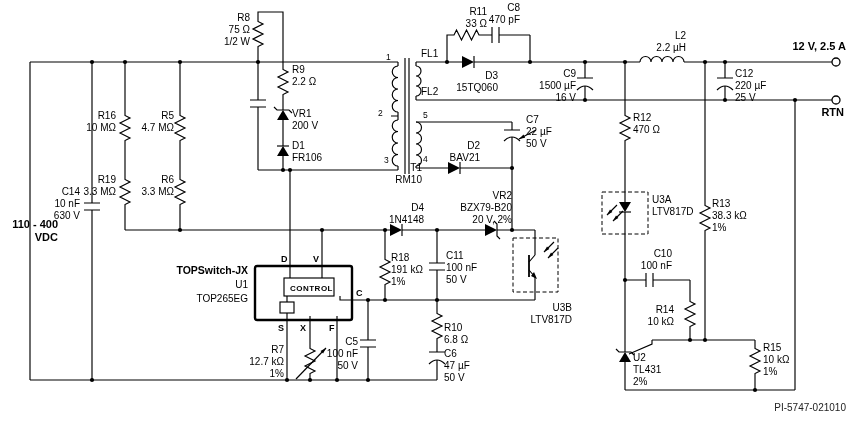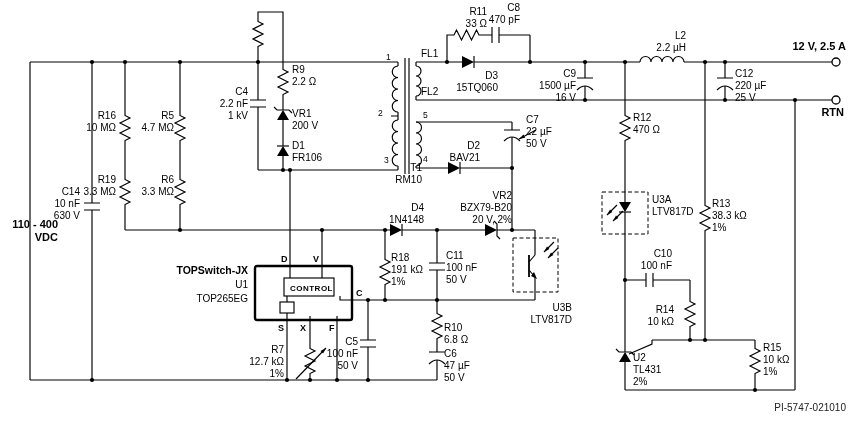--- a/index.html
+++ b/index.html
@@ -251,23 +251,23 @@
         <circle class="dot" cx="705" cy="340" r="2.1"></circle>
     <circle class="dot" cx="755" cy="390" r="2.1"></circle>
     <circle class="dot" cx="92" cy="380" r="2.1"></circle>
         <circle class="dot" cx="287" cy="380" r="2.1"></circle>
     <circle class="dot" cx="310" cy="380" r="2.1"></circle>
         <circle class="dot" cx="337" cy="380" r="2.1"></circle>
     <circle class="dot" cx="368" cy="380" r="2.1"></circle>
   </g>
 </svg>
 
-<div class="lbl r" style="left:198px;top:86px;width:50px">C4
-2.2 nF
-1 kV</div>
+<div class="lbl r" style="left:200px;top:12px;width:50px">R8
+75 Ω
+1/2 W</div>
 <div class="lbl" style="left:292px;top:64px;width:44px">R9
 2.2 Ω</div>
 <div class="lbl" style="left:292px;top:108px;width:44px">VR1
 200 V</div>
 <div class="lbl" style="left:292px;top:140px;width:44px">D1
 FR106</div>
 <div class="lbl r" style="left:72px;top:110px;width:44px">R16
 10 MΩ</div>
 <div class="lbl r" style="left:130px;top:110px;width:44px">R5
 4.7 MΩ</div>

